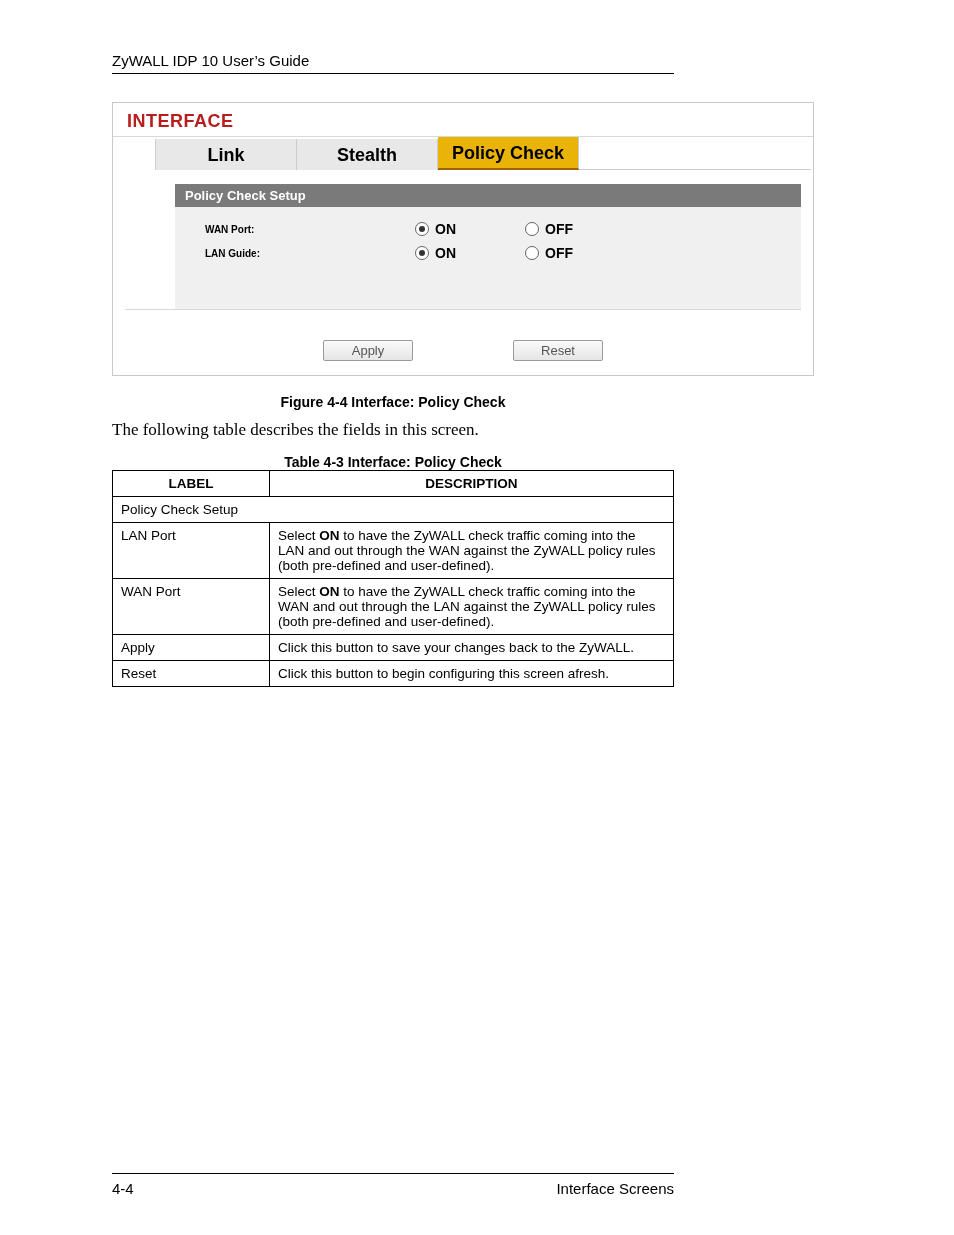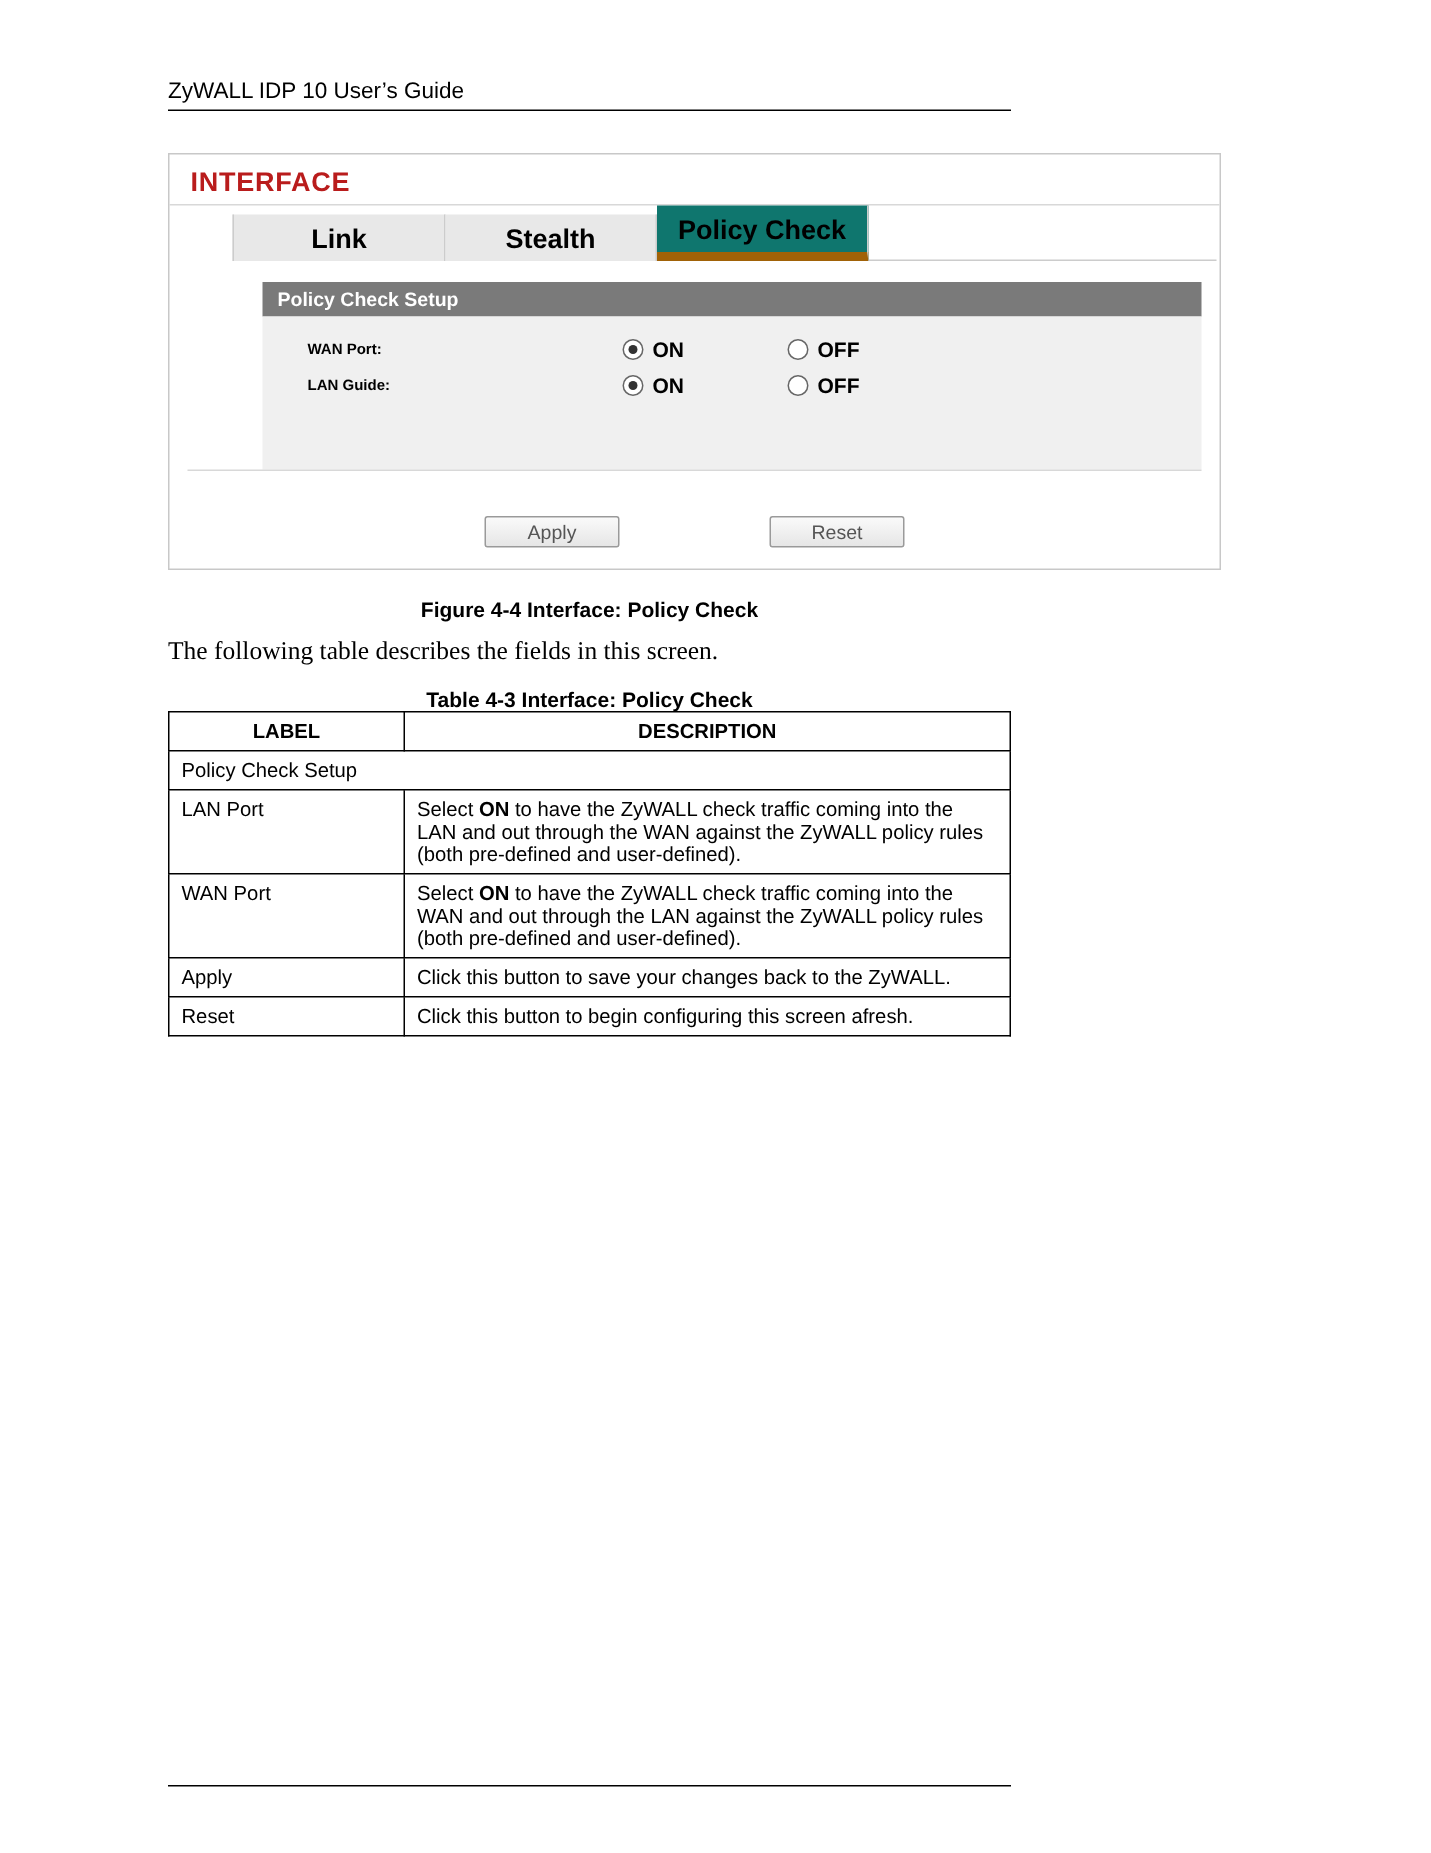--- a/index.html
+++ b/index.html
@@ -60,22 +60,22 @@
     text-align: center;
     padding: 6px 0 4px 0;
     font-size: 18px;
     font-weight: bold;
     color: #000;
     background: #e8e8e8;
     border-right: 1px solid #ccc;
   }
   .tab.first { margin-left: 40px; border-left: 1px solid #ccc; }
   .tab.active {
-    background: #0f766e;
-    border-bottom: 6px solid #a16207;
+    background: #eab308;
+    border-bottom: 2px solid #a16207;
   }
   .tabs-underline {
     flex: 1;
     border-bottom: 1px solid #ccc;
     height: 1px;
     align-self: flex-end;
   }
 
   .content-area {
     margin: 14px 10px 0 10px;
@@ -296,15 +296,19 @@
         <td>Reset</td>
         <td>
           <span>Click this button to begin configuring this screen afresh.</span><span class="bold"></span><span></span>
         </td>
       </tr>
     </tbody>
   </table>
 
   <div class="footer">
     <hr class="hr-bot">
+    <div class="footer-row">
+      <span>4-4</span>
+      <span>Interface Screens</span>
+    </div>
   </div>
 
 </div>
 
 </body></html>

